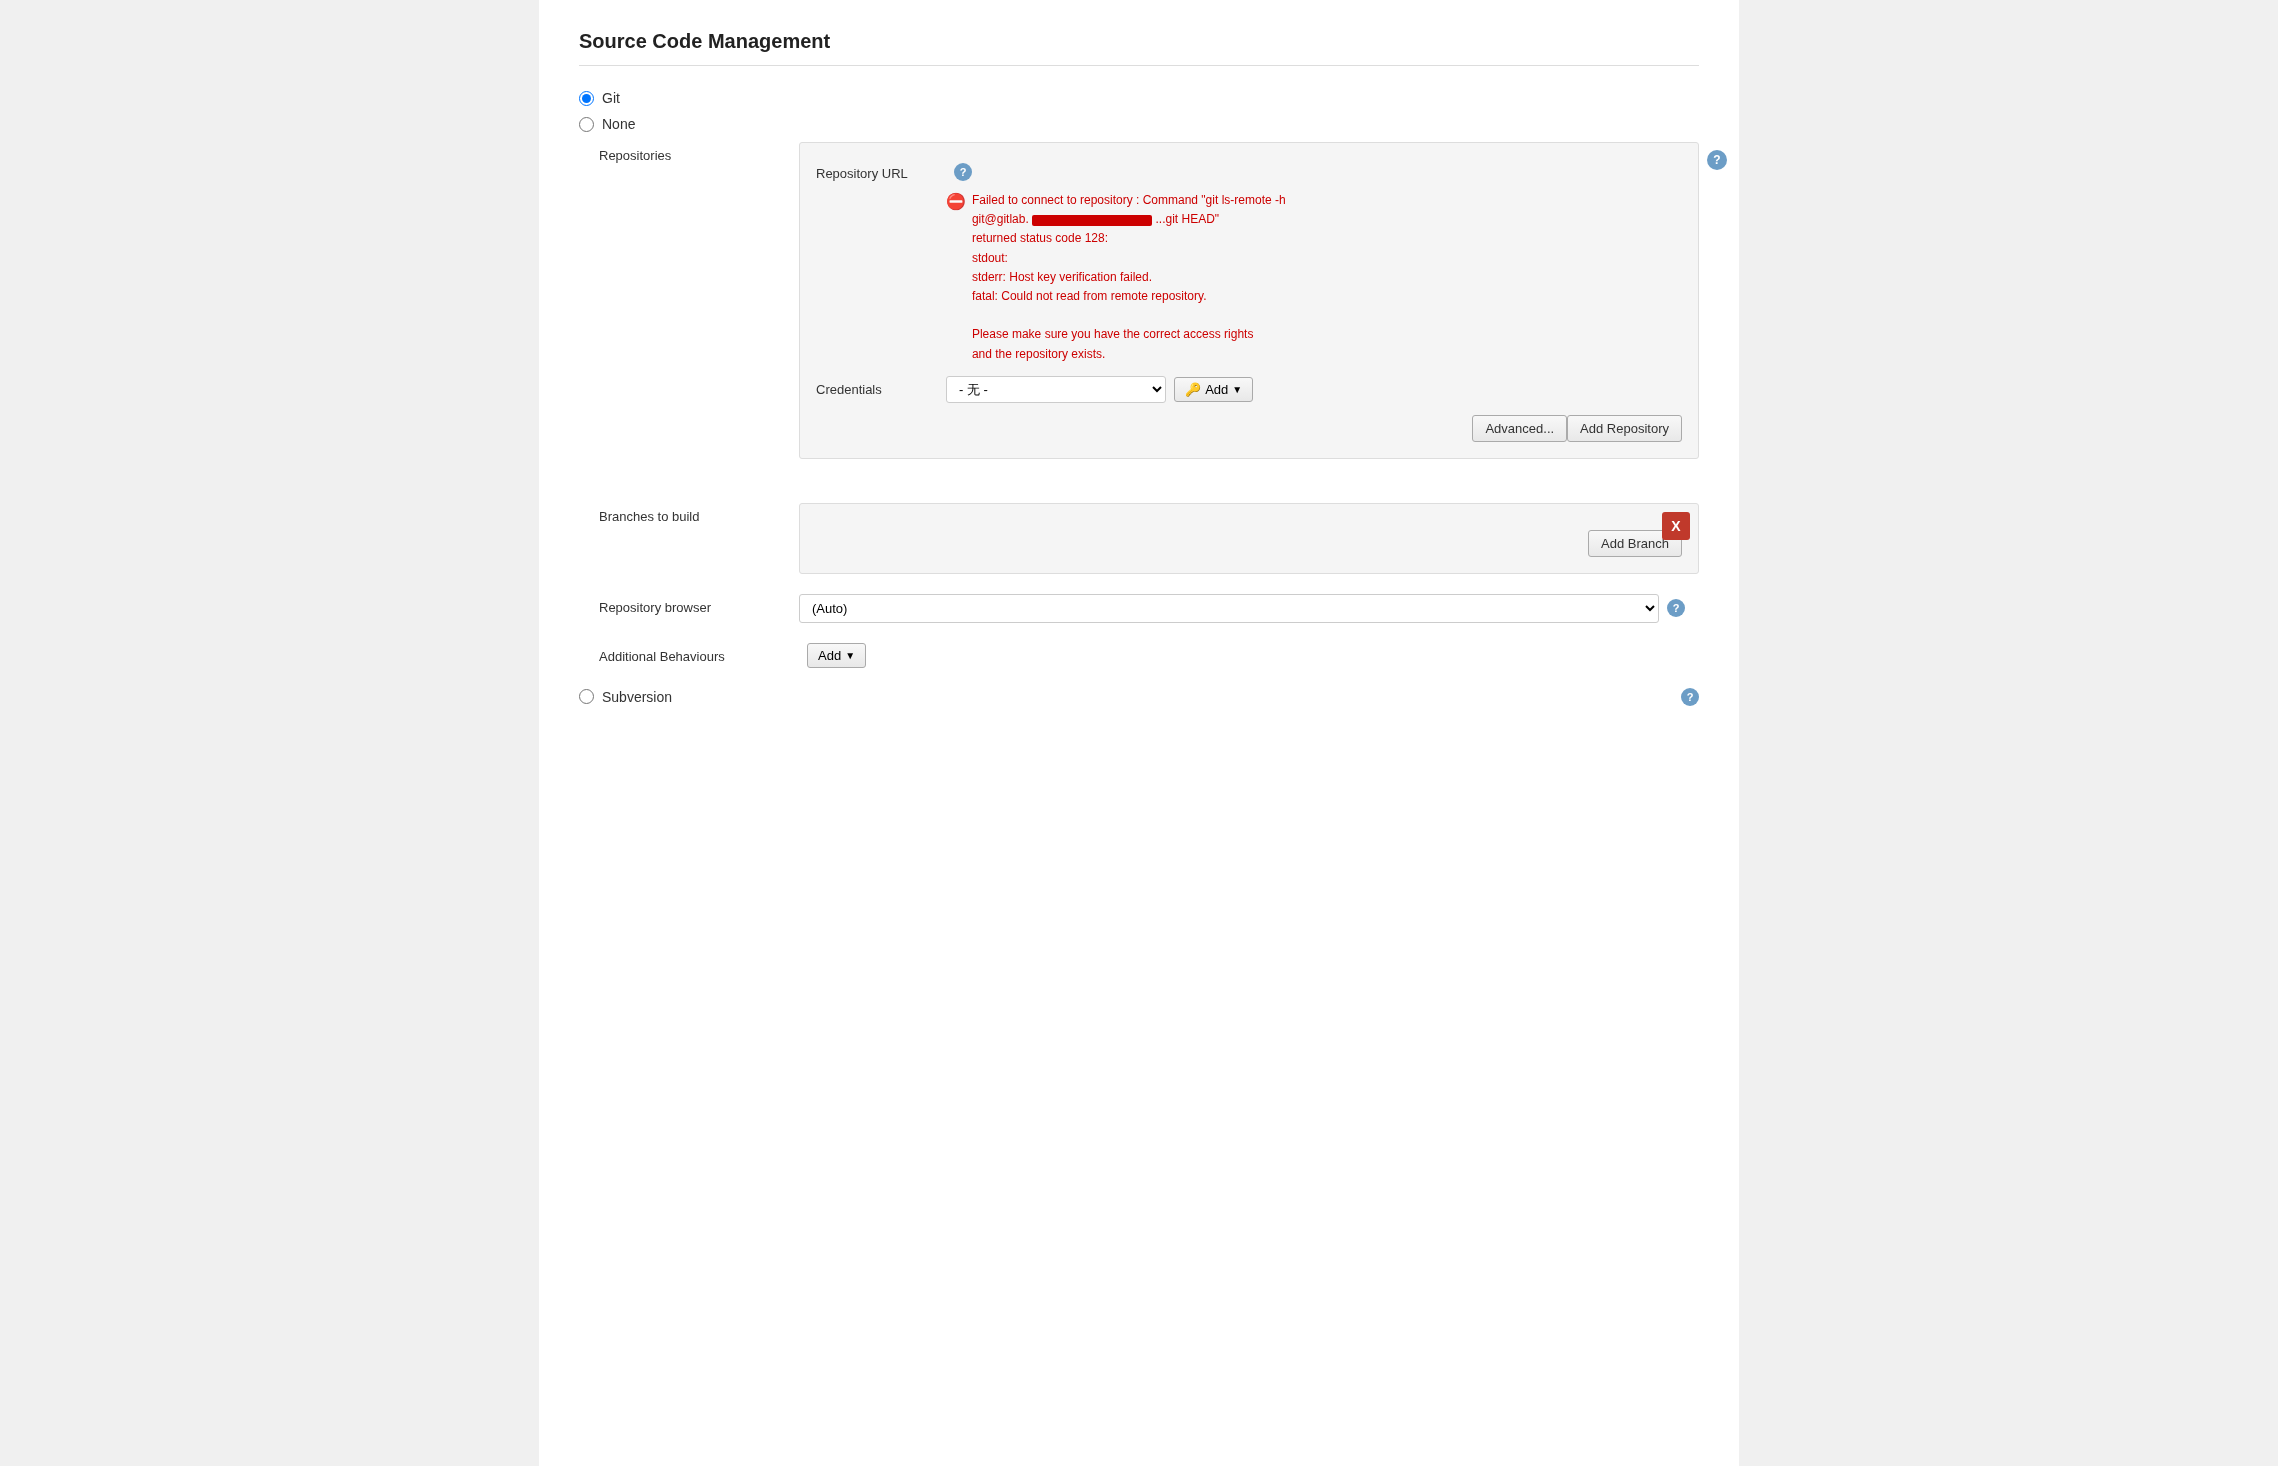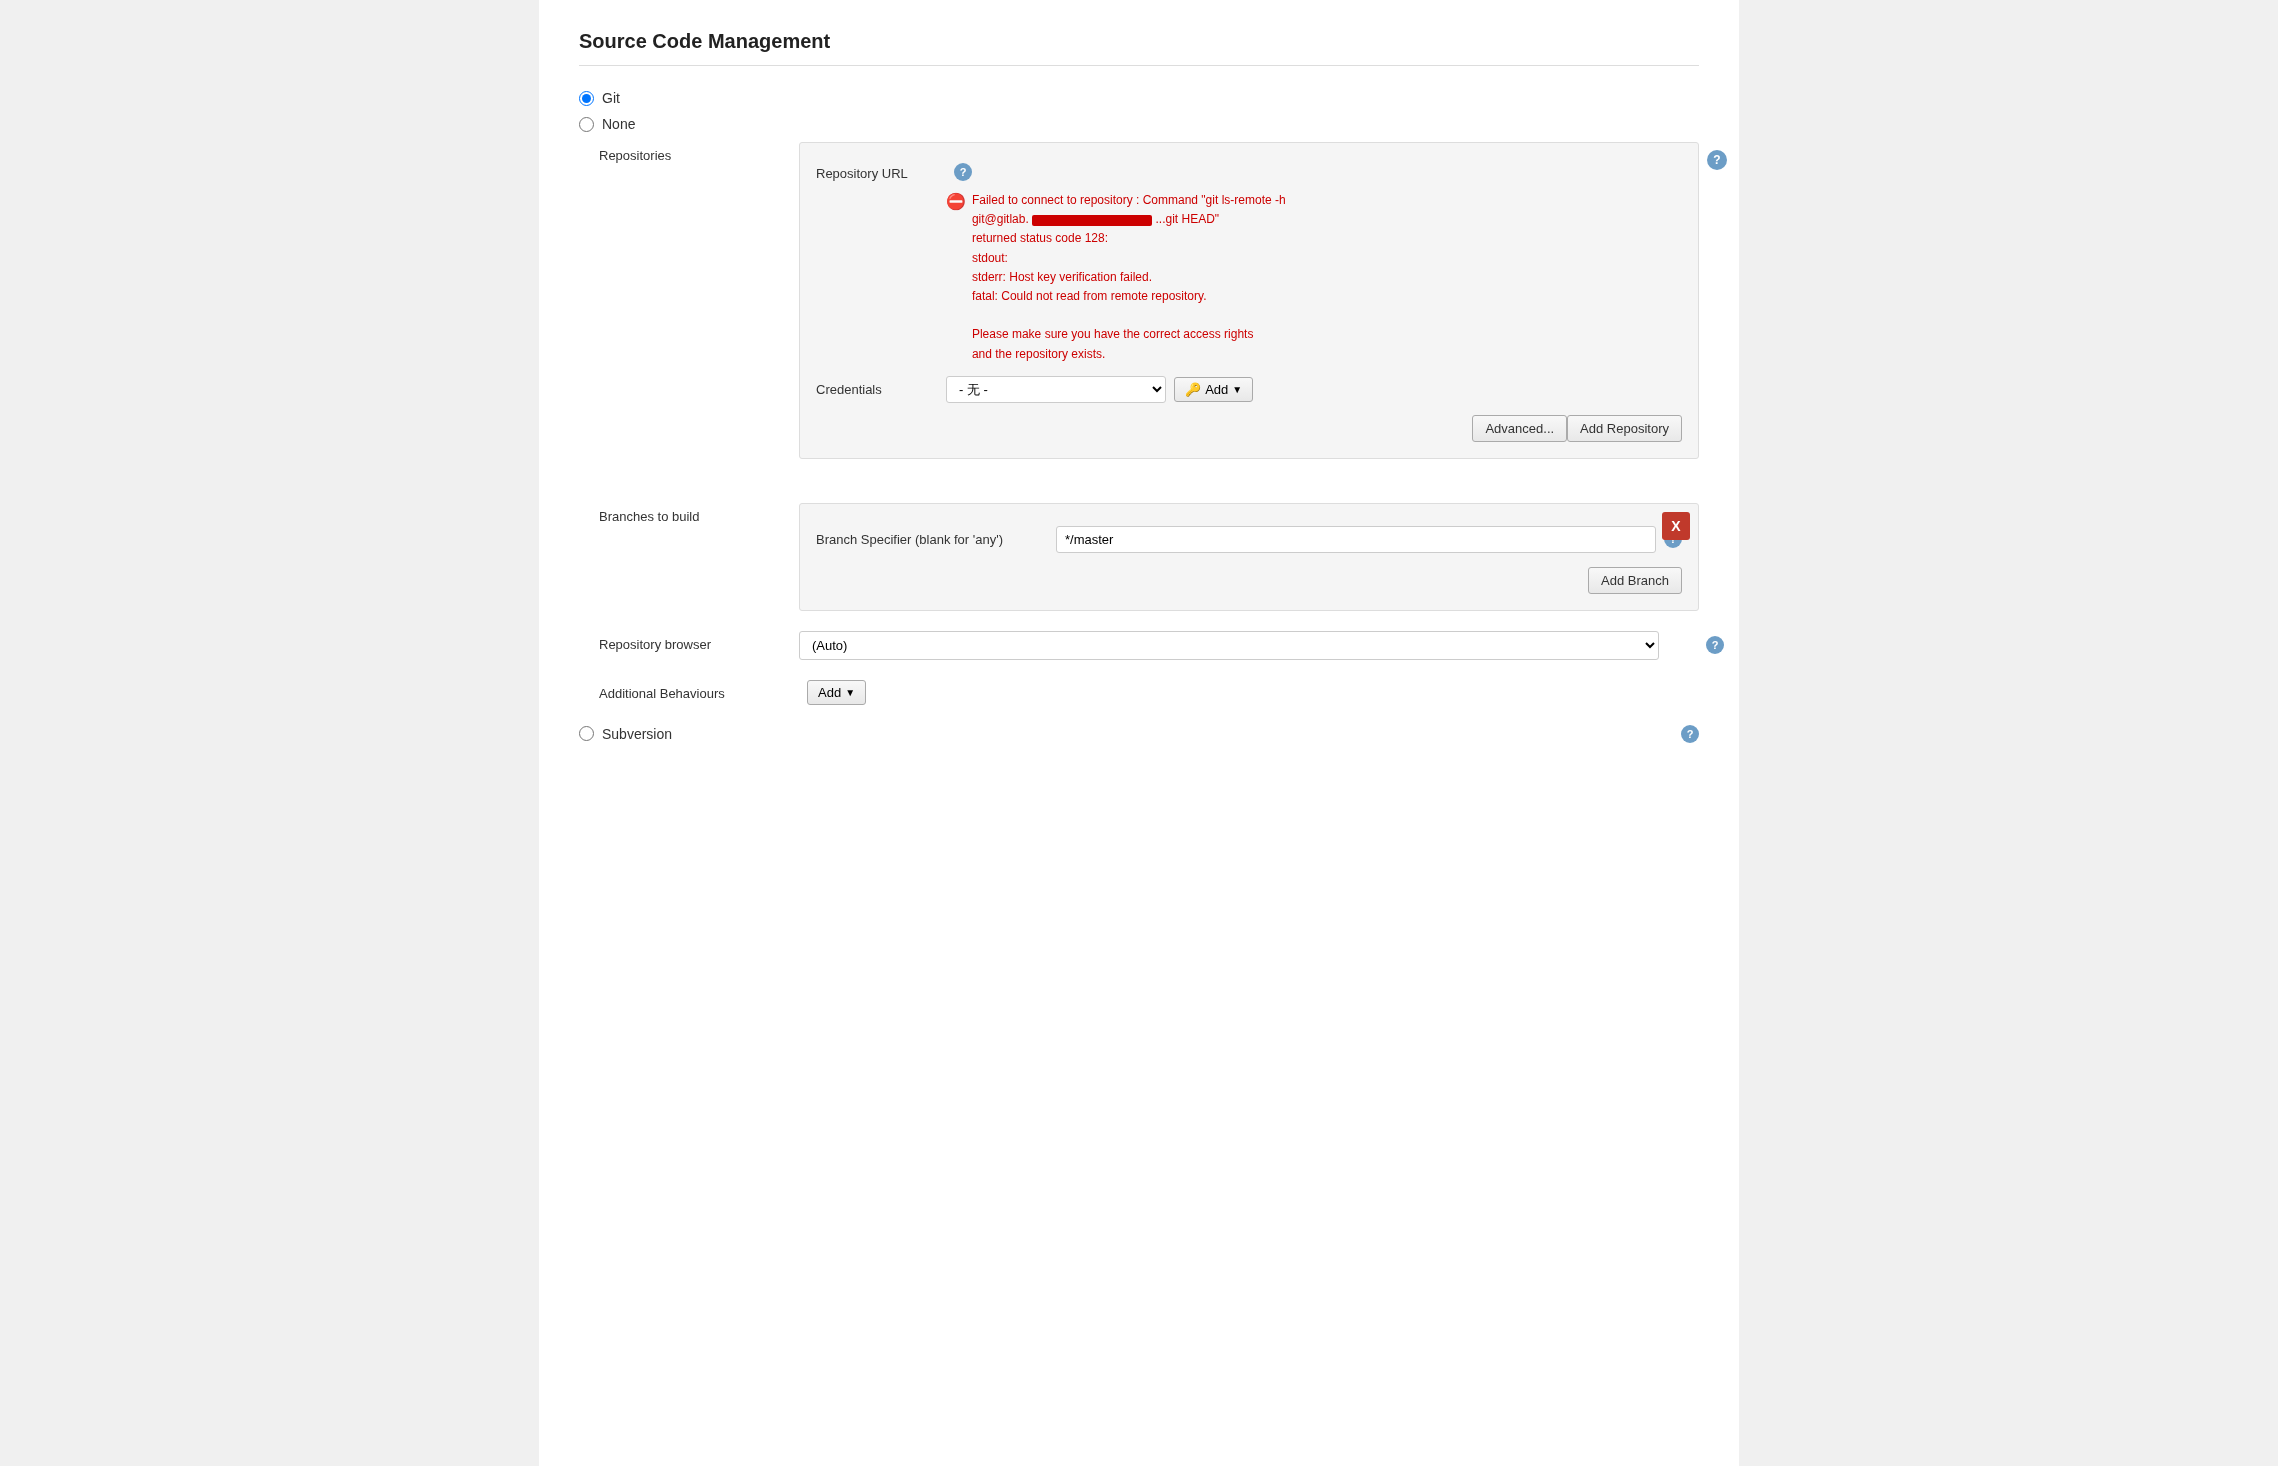--- a/index.html
+++ b/index.html
@@ -379,35 +379,30 @@
           </div>
 
         </div>
       </div>
 
       <div class="main-field-row">
         <div class="main-field-label">Branches to build</div>
         <div class="main-field-content">
           <div class="branch-box">
             <button class="x-btn">X</button>
-            <div class="branch-row">
-              <div class="branch-label">Branch Specifier (blank for 'any')</div>
-              <input type="text" class="branch-input" value="*/master" style="">
-              <div class="branch-help">?</div>
-            </div>
             <div class="actions-right" style="margin-top: 14px;">
               <button class="btn-secondary">Add Branch</button>
             </div>
           </div>
         </div>
       </div>
 
       <div class="main-field-row">
         <div class="main-field-label">Repository browser</div>
-        <div class="main-field-content" style="display:flex; align-items:center;gap:39px;">
+        <div class="main-field-content" style="display:flex; align-items:center;">
           <select class="browser-select">
             <option>(Auto)</option>
           </select>
           <div class="browser-help">?</div>
         </div>
       </div>
 
       <div class="main-field-row">
         <div class="main-field-label">Additional Behaviours</div>
         <div class="main-field-content">

